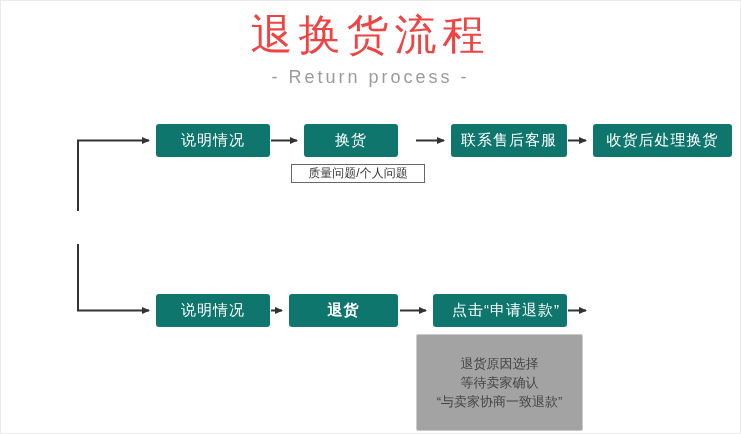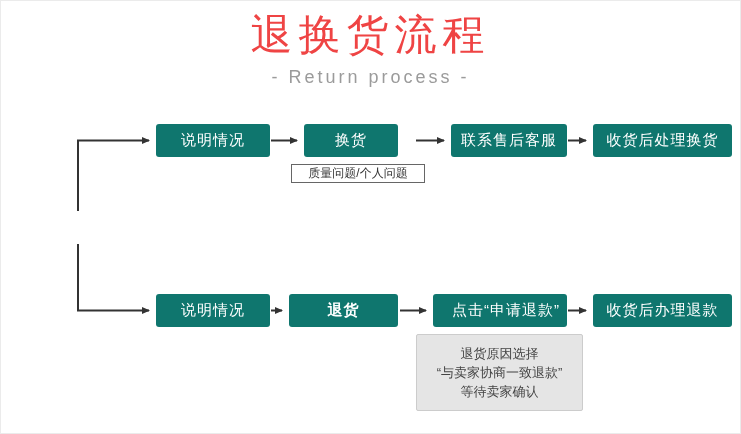--- a/index.html
+++ b/index.html
@@ -79,26 +79,26 @@
     justify-content: center;
     white-space: nowrap;
   }
   .note-big {
     position: absolute;
     left: 415px;
     top: 333px;
     width: 167px;
     border: 1px solid #cccccc;
     border-radius: 2px;
-    background: #e5e5e5;
+    background: #a3a3a3;
     color: #444444;
     font-size: 13px;
     line-height: 19px;
     text-align: center;
-    padding: 9px 2px;
+    padding: 19px 2px;
   }
 </style>
 </head>
 <body>
 
 <div class="canvas">
 
   <div class="title">退换货流程</div>
   <div class="subtitle">- Return process -</div>
 
@@ -122,21 +122,20 @@
   <div class="box e1">说明情况</div>
   <div class="box e2">换货</div>
   <div class="box e3">联系售后客服</div>
   <div class="box e4">收货后处理换货</div>
 
   <div class="note-small">质量问题/个人问题</div>
 
   <div class="box r1">说明情况</div>
   <div class="box r2">退货</div>
   <div class="box r3">点击“申请退款”</div>
-  <div class="box r4">收货后办理退款</div>
 
   <div class="note-big">
     <div>退货原因选择</div>
+    <div>等待卖家确认</div>
     <div>“与卖家协商一致退款”</div>
-    <div>等待卖家确认</div>
   </div>
 
 </div>
 
 </body></html>

